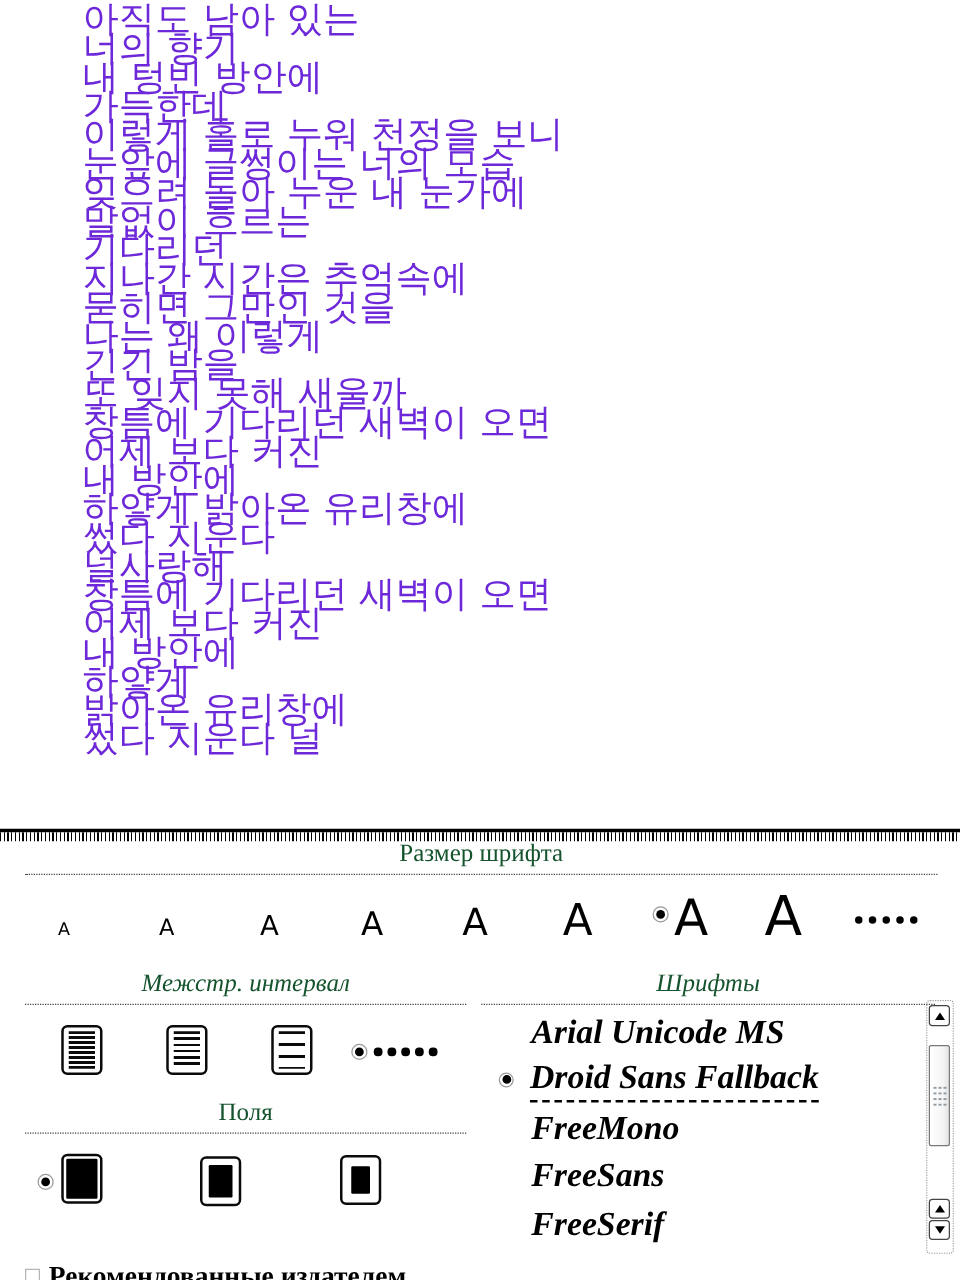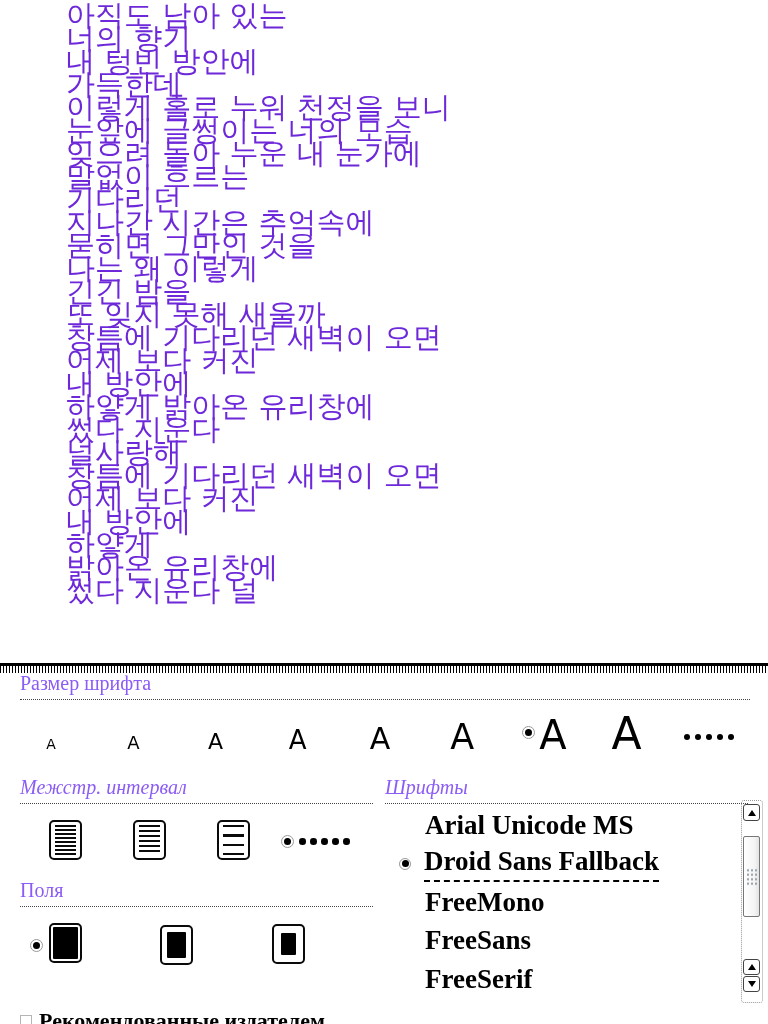--- a/index.html
+++ b/index.html
@@ -15,22 +15,22 @@
   .rline { height:23px; overflow:visible; }
 
   
   .divider { position:absolute; left:0; top:663px; width:768px; }
   .divider-line { height:3px; background:#000; }
   .divider-comb { height:7px;
     background:repeating-linear-gradient(90deg,#000 0 1px,#fff 1px 3px); }
 
   
   .sec-header {
-    position:absolute; font-size:20px; color:#8b5cf6;
-    padding-bottom:4px; border-bottom:1px dotted #444;
+    position:absolute; font-size:20px; color:#14532d;
+    padding-bottom:4px; border-bottom:1px dotted #444;text-align:center;
   }
   .hdr-size   { left:20px;  top:672px; width:730px; }
   .hdr-space  { left:20px;  top:776px; width:353px;font-style:italic; }
   .hdr-fonts  { left:385px; top:776px; width:363px;font-style:italic; }
   .hdr-fields { left:20px;  top:879px; width:353px; }
 
   
   .size-row {
     position:absolute; left:10px; top:712px; width:740px; height:50px;
     display:flex; align-items:baseline;
@@ -79,21 +79,21 @@
   .m-icon .fill { width:100%; height:100%; background:#000; border-radius:1px; }
   .mg-small  { left:29px;  top:1px; padding:2px; }
   .mg-medium { left:140px; top:3px; padding:5px; }
   .mg-large  { left:252px; top:2px; padding:7px; }
   .mg-radio  { position:absolute; left:10px; top:17px; }
 
   
   .fonts-list { position:absolute; left:385px; top:806px; width:348px; }
   .font-item {
     height:38.5px; display:flex; align-items:center;
-    font-size:27px; font-weight:600; white-space:nowrap; padding-left:40px;
+    font-size:27px; font-weight:600; white-space:nowrap; padding-left:40px;font-style:italic;
   }
   .font-item.selected { padding-left:14px; }
   .font-item.selected .radio { width:12px; height:12px; margin-right:13px; flex:0 0 auto; }
   .font-item.selected .fname {
     border-bottom:2.5px dashed #000; padding-bottom:3px;
   }
 
   
   .scrollbar { position:absolute; left:741px; top:800px; width:22px; height:203px; }
   .sb-track { position:absolute; inset:0; border:1px dotted #999; border-radius:3px; }

